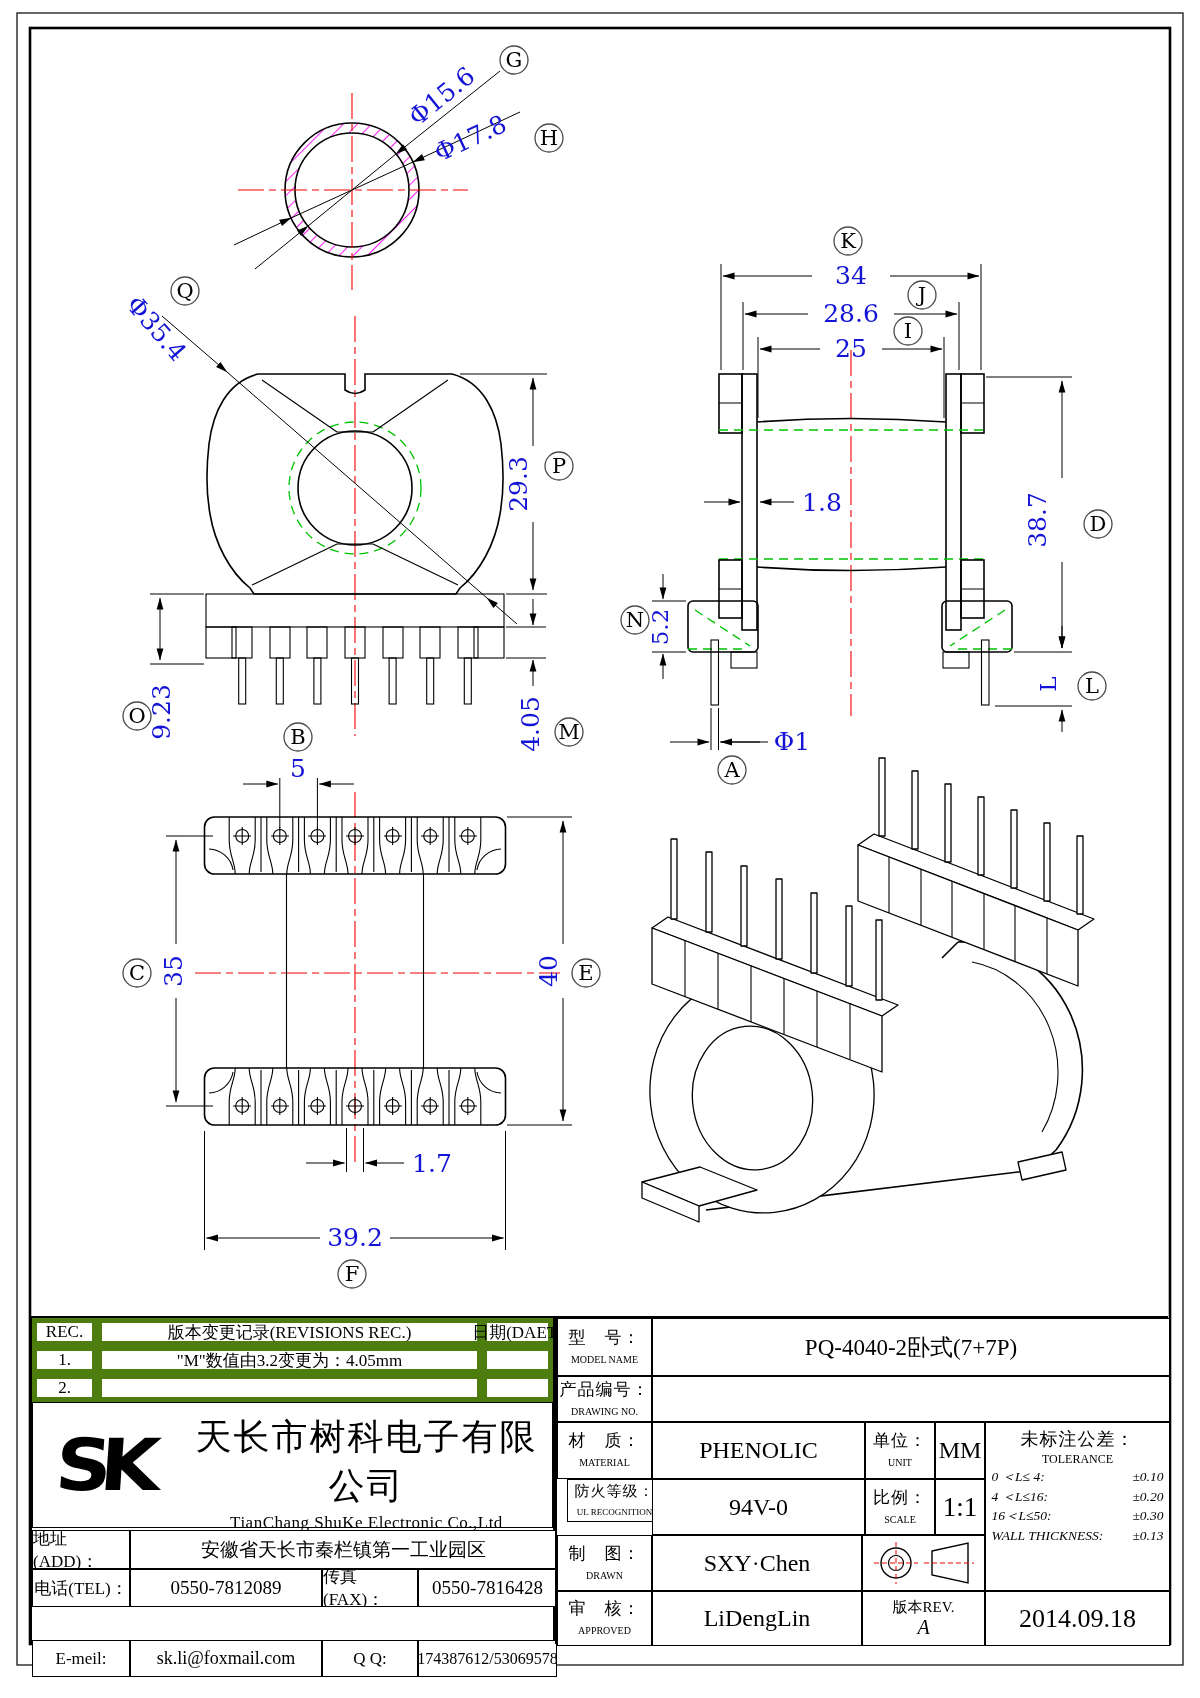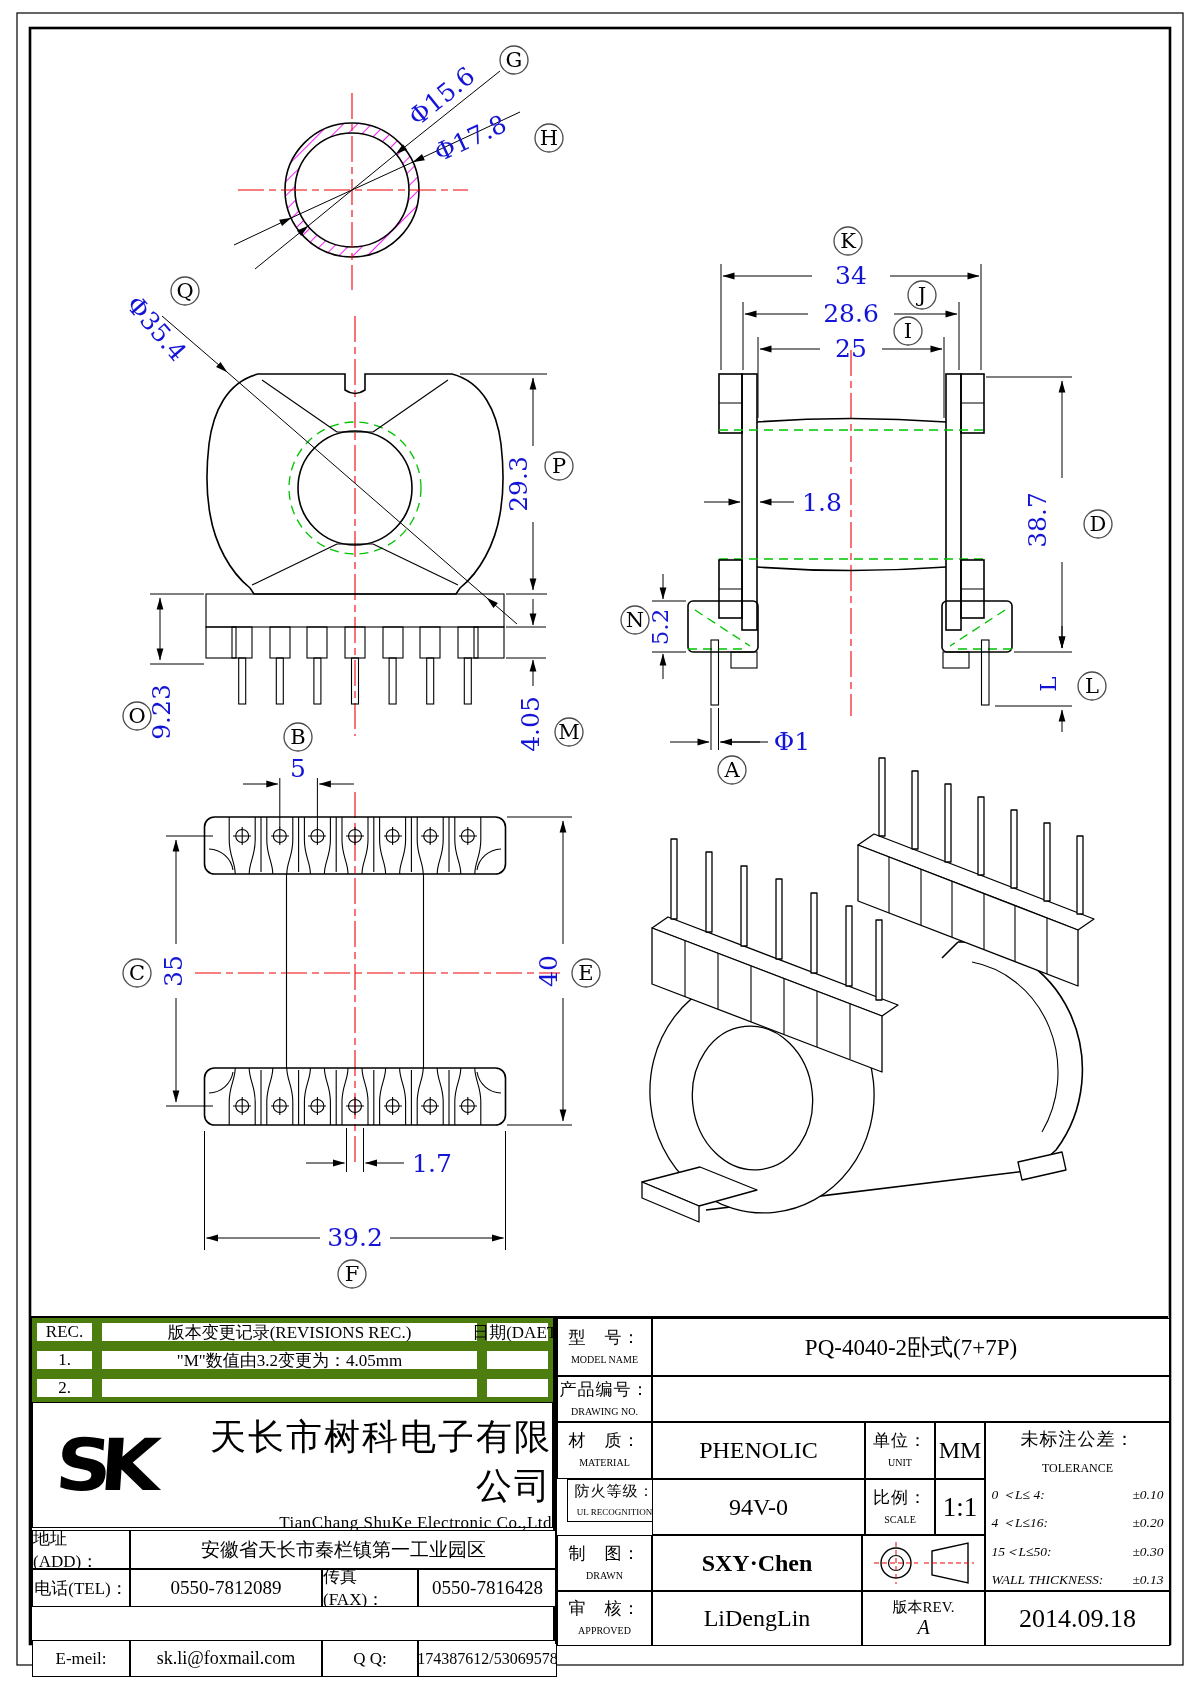--- a/index.html
+++ b/index.html
@@ -23,26 +23,26 @@
   .lab{display:flex;flex-direction:column;align-items:center;justify-content:center;line-height:1.05;gap:8px;}
   .cn{font-size:17px;letter-spacing:1px;white-space:nowrap;}
   .en{font-size:10px;white-space:nowrap;}
   .val{font-size:24px;font-family:"Liberation Serif",serif;}
   .rev-grid{display:grid;grid-template-columns:65px 385px 71px;grid-auto-rows:28px;}
   .rev-grid>div{box-sizing:border-box;border:5px solid #4d7c0f;display:flex;align-items:center;
         justify-content:center;font-size:17px;white-space:nowrap;}
   .logo-row{display:flex;align-items:center;height:126px;border:1px solid #000;box-sizing:border-box;}
   .sk{width:138px;text-align:center;font-family:"DejaVu Sans",sans-serif;font-weight:900;
       font-size:78px;letter-spacing:-12px;transform:skewX(-4deg) scaleY(.92);padding-right:10px;}
-  .cname{flex:1;text-align:right;margin-top:16px;}
+  .cname{flex:1;text-align:center;margin-top:16px;}
   .cname .big{font-size:36px;letter-spacing:2px;}
   .cname .small{font-size:17px;margin-top:2px;letter-spacing:.5px;}
   .contact{position:absolute;left:0;width:525px;}
   .contact .cell{font-size:17px;}
-  .tolbox{flex-direction:column;justify-content:space-between;padding-top:4px;}
+  .tolbox{flex-direction:column;justify-content:flex-start;padding-top:4px;}
   .tol-title{font-size:18px;letter-spacing:1px;}
   .tol-sub{font-size:12px;margin-top:1px;}
   .tol-row{width:94%;display:flex;justify-content:space-between;font-size:13.5px;
            font-style:italic;line-height:1.45;}
   .revcell{flex-direction:column;line-height:1.1;text-align:center;}
   .revcell .r1{font-size:15px;}
   .revcell .r2{font-size:20px;font-style:italic;}
 </style>
 </head>
 <body>
@@ -465,21 +465,21 @@
     <div class="tol-sub">TOLERANCE</div>
     <div class="tol-row">
       <span>0 ＜L≤ 4:</span>
       <span>±0.10</span>
         </div>
     <div class="tol-row">
       <span>4 ＜L≤16:</span>
       <span>±0.20</span>
         </div>
     <div class="tol-row">
-      <span>15＜L≤50:</span>
+      <span>16＜L≤50:</span>
       <span>±0.30</span>
         </div>
     <div class="tol-row">
       <span>WALL THICKNESS:</span>
       <span>±0.13</span>
         </div>
   </div>
 
   <div class="cell" style="left:10px;top:161px;width:95px;height:43px;text-align:center;">
     <div class="lab">
@@ -495,21 +495,21 @@
         </div>
       </div>
   <div class="cell val" style="left:378px;top:161px;width:50px;height:56px;font-size:27px;">1:1</div>
 
   <div class="cell" style="left:0;top:217px;width:95px;height:56px;">
     <div class="lab">
           <div class="cn">制　图：</div>
       <div class="en">DRAWN</div>
         </div>
       </div>
-  <div class="cell val" style="left:95px;top:217px;width:210px;height:56px;font-weight:bold;">SXY·Chen</div>
+  <div class="cell val" style="left:95px;top:217px;width:210px;height:56px;">SXY·Chen</div>
   <div class="cell" style="left:305px;top:217px;width:123px;height:56px;">
     <svg width="112" height="46" viewBox="0 0 112 46">
       <circle cx="28" cy="23" r="15" fill="none" stroke="#000" stroke-width="1.4"></circle>
       <circle cx="28" cy="23" r="7.5" fill="none" stroke="#000" stroke-width="1.2"></circle>
       <path d="M28,2 V44 M6,23 H50" stroke="#f20000" stroke-width="1" stroke-dasharray="5 3" fill="none"></path>
       <path d="M64,11 L100,3 L100,43 L64,35 Z" fill="none" stroke="#000" stroke-width="1.4"></path>
       <path d="M56,23 H106" stroke="#f20000" stroke-width="1" stroke-dasharray="5 3" fill="none"></path>
     </svg>
   </div>
 

